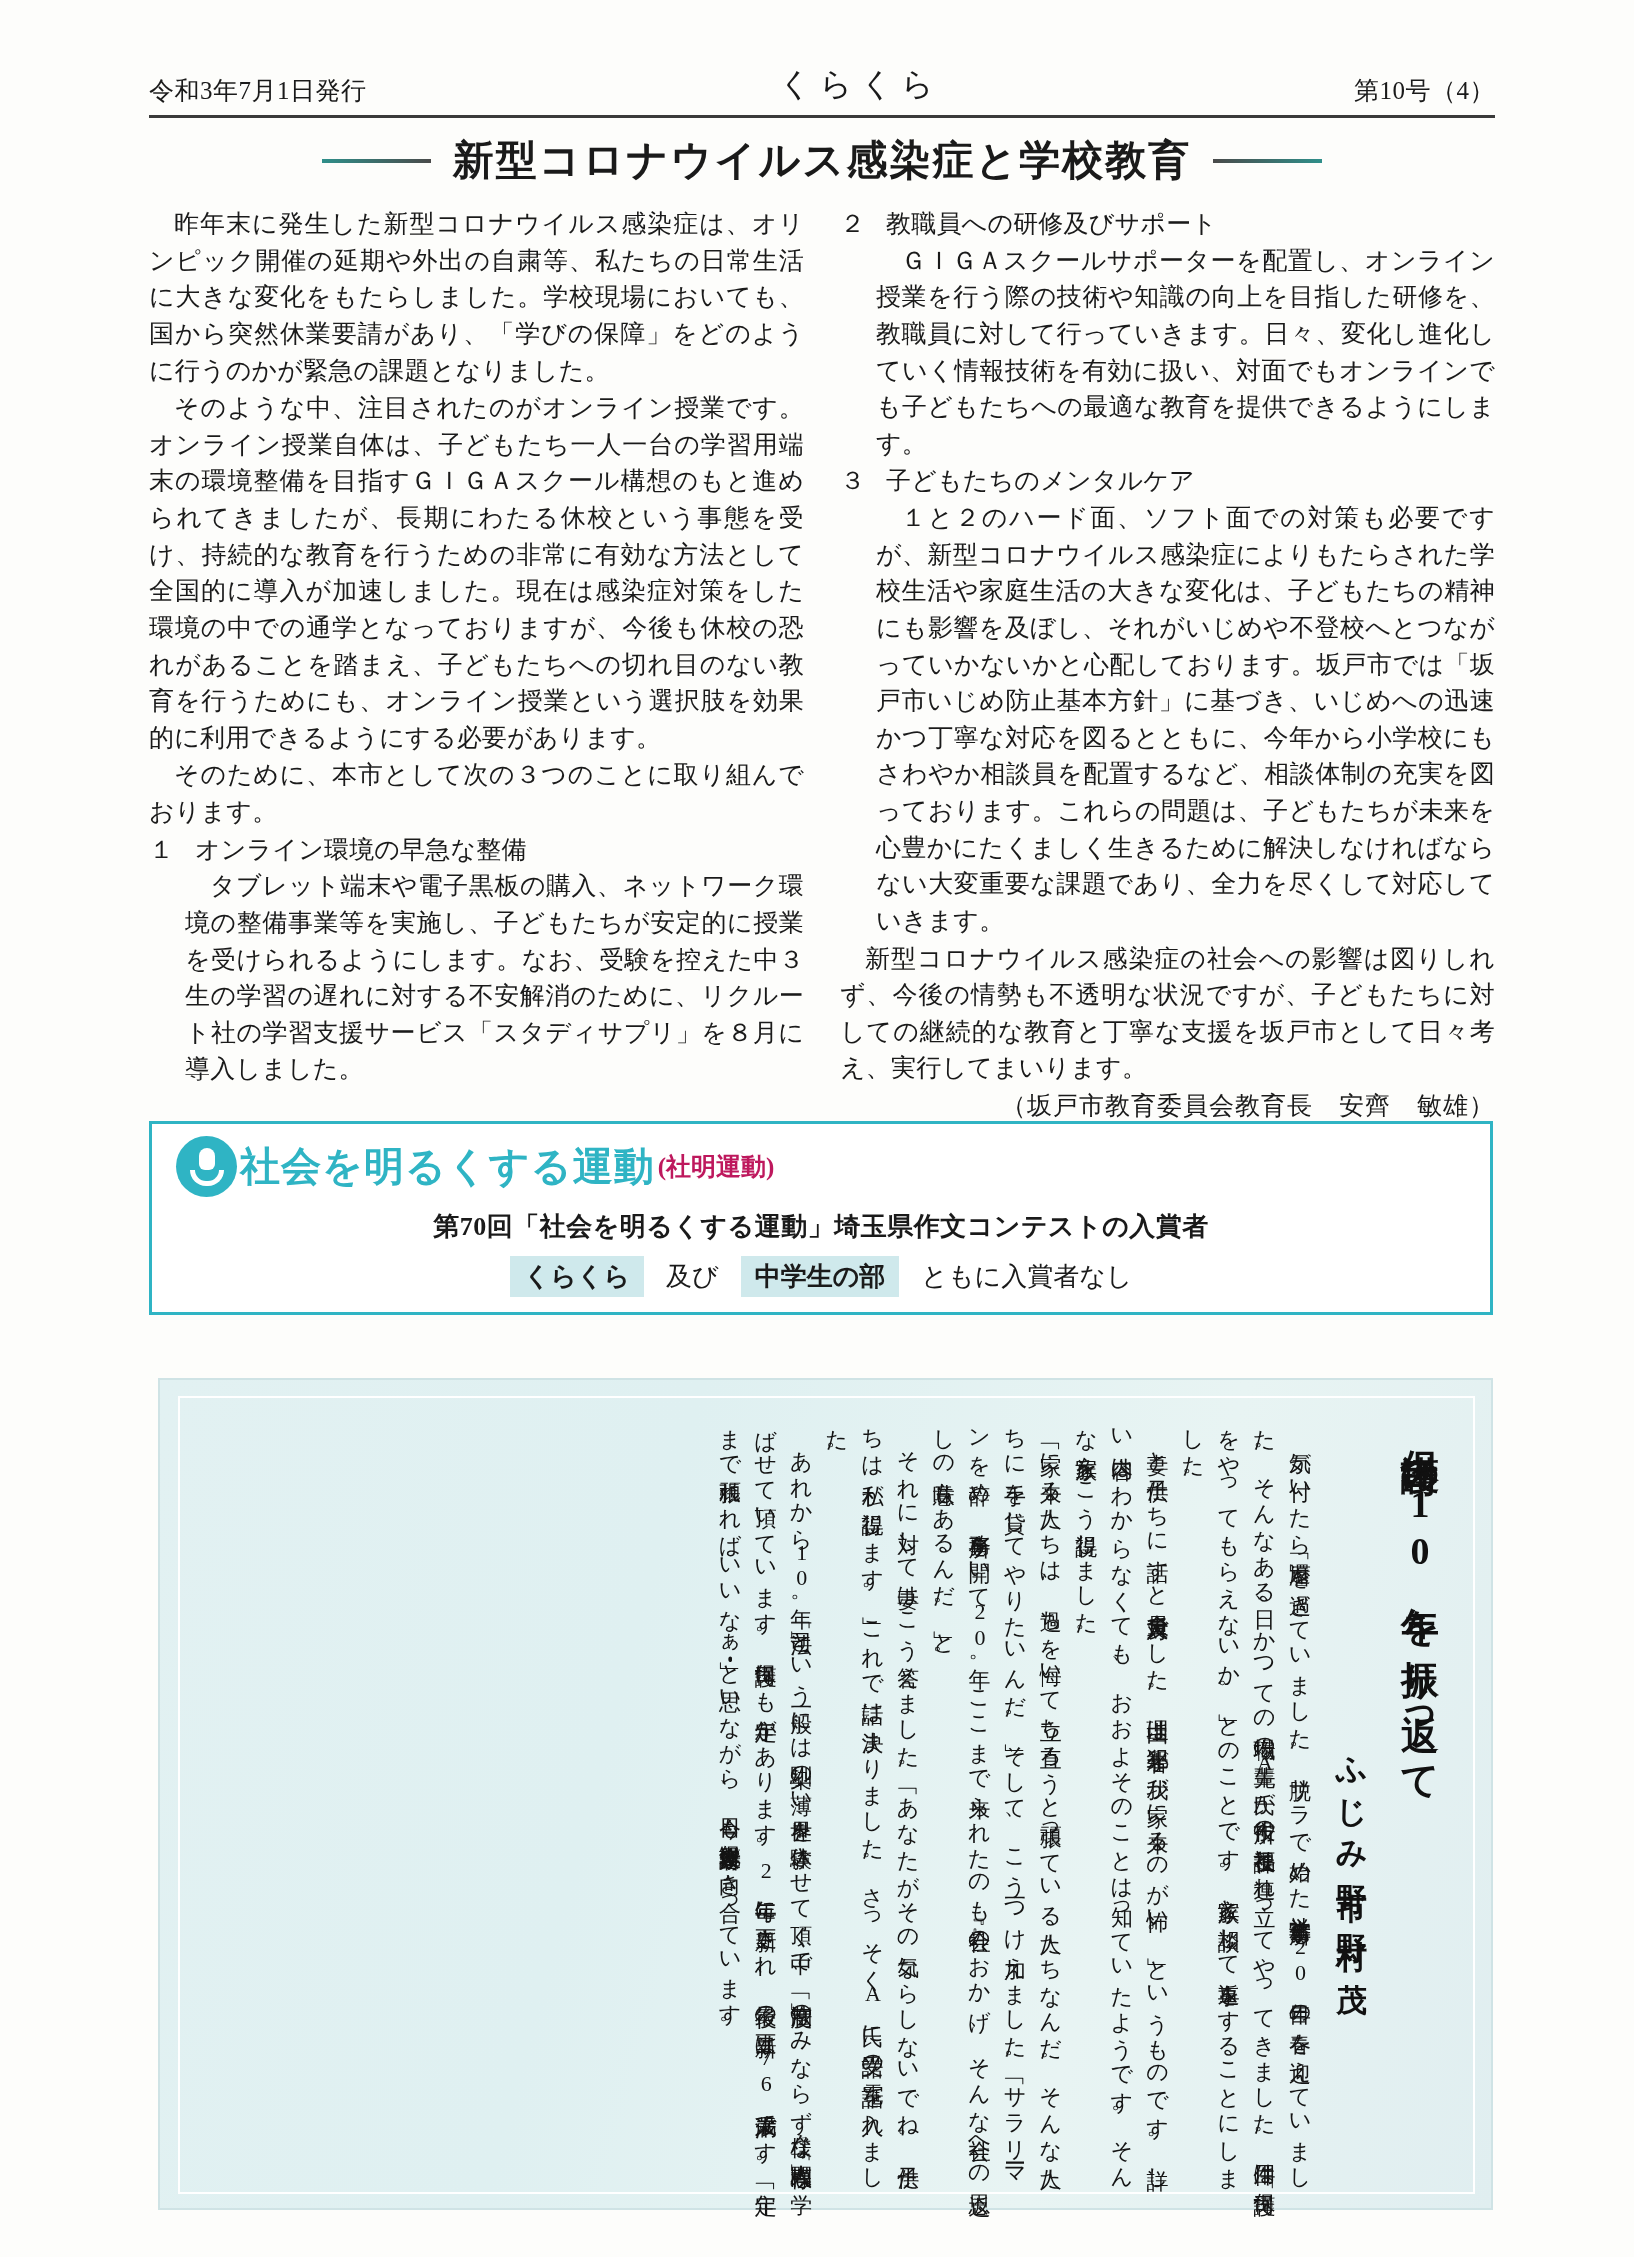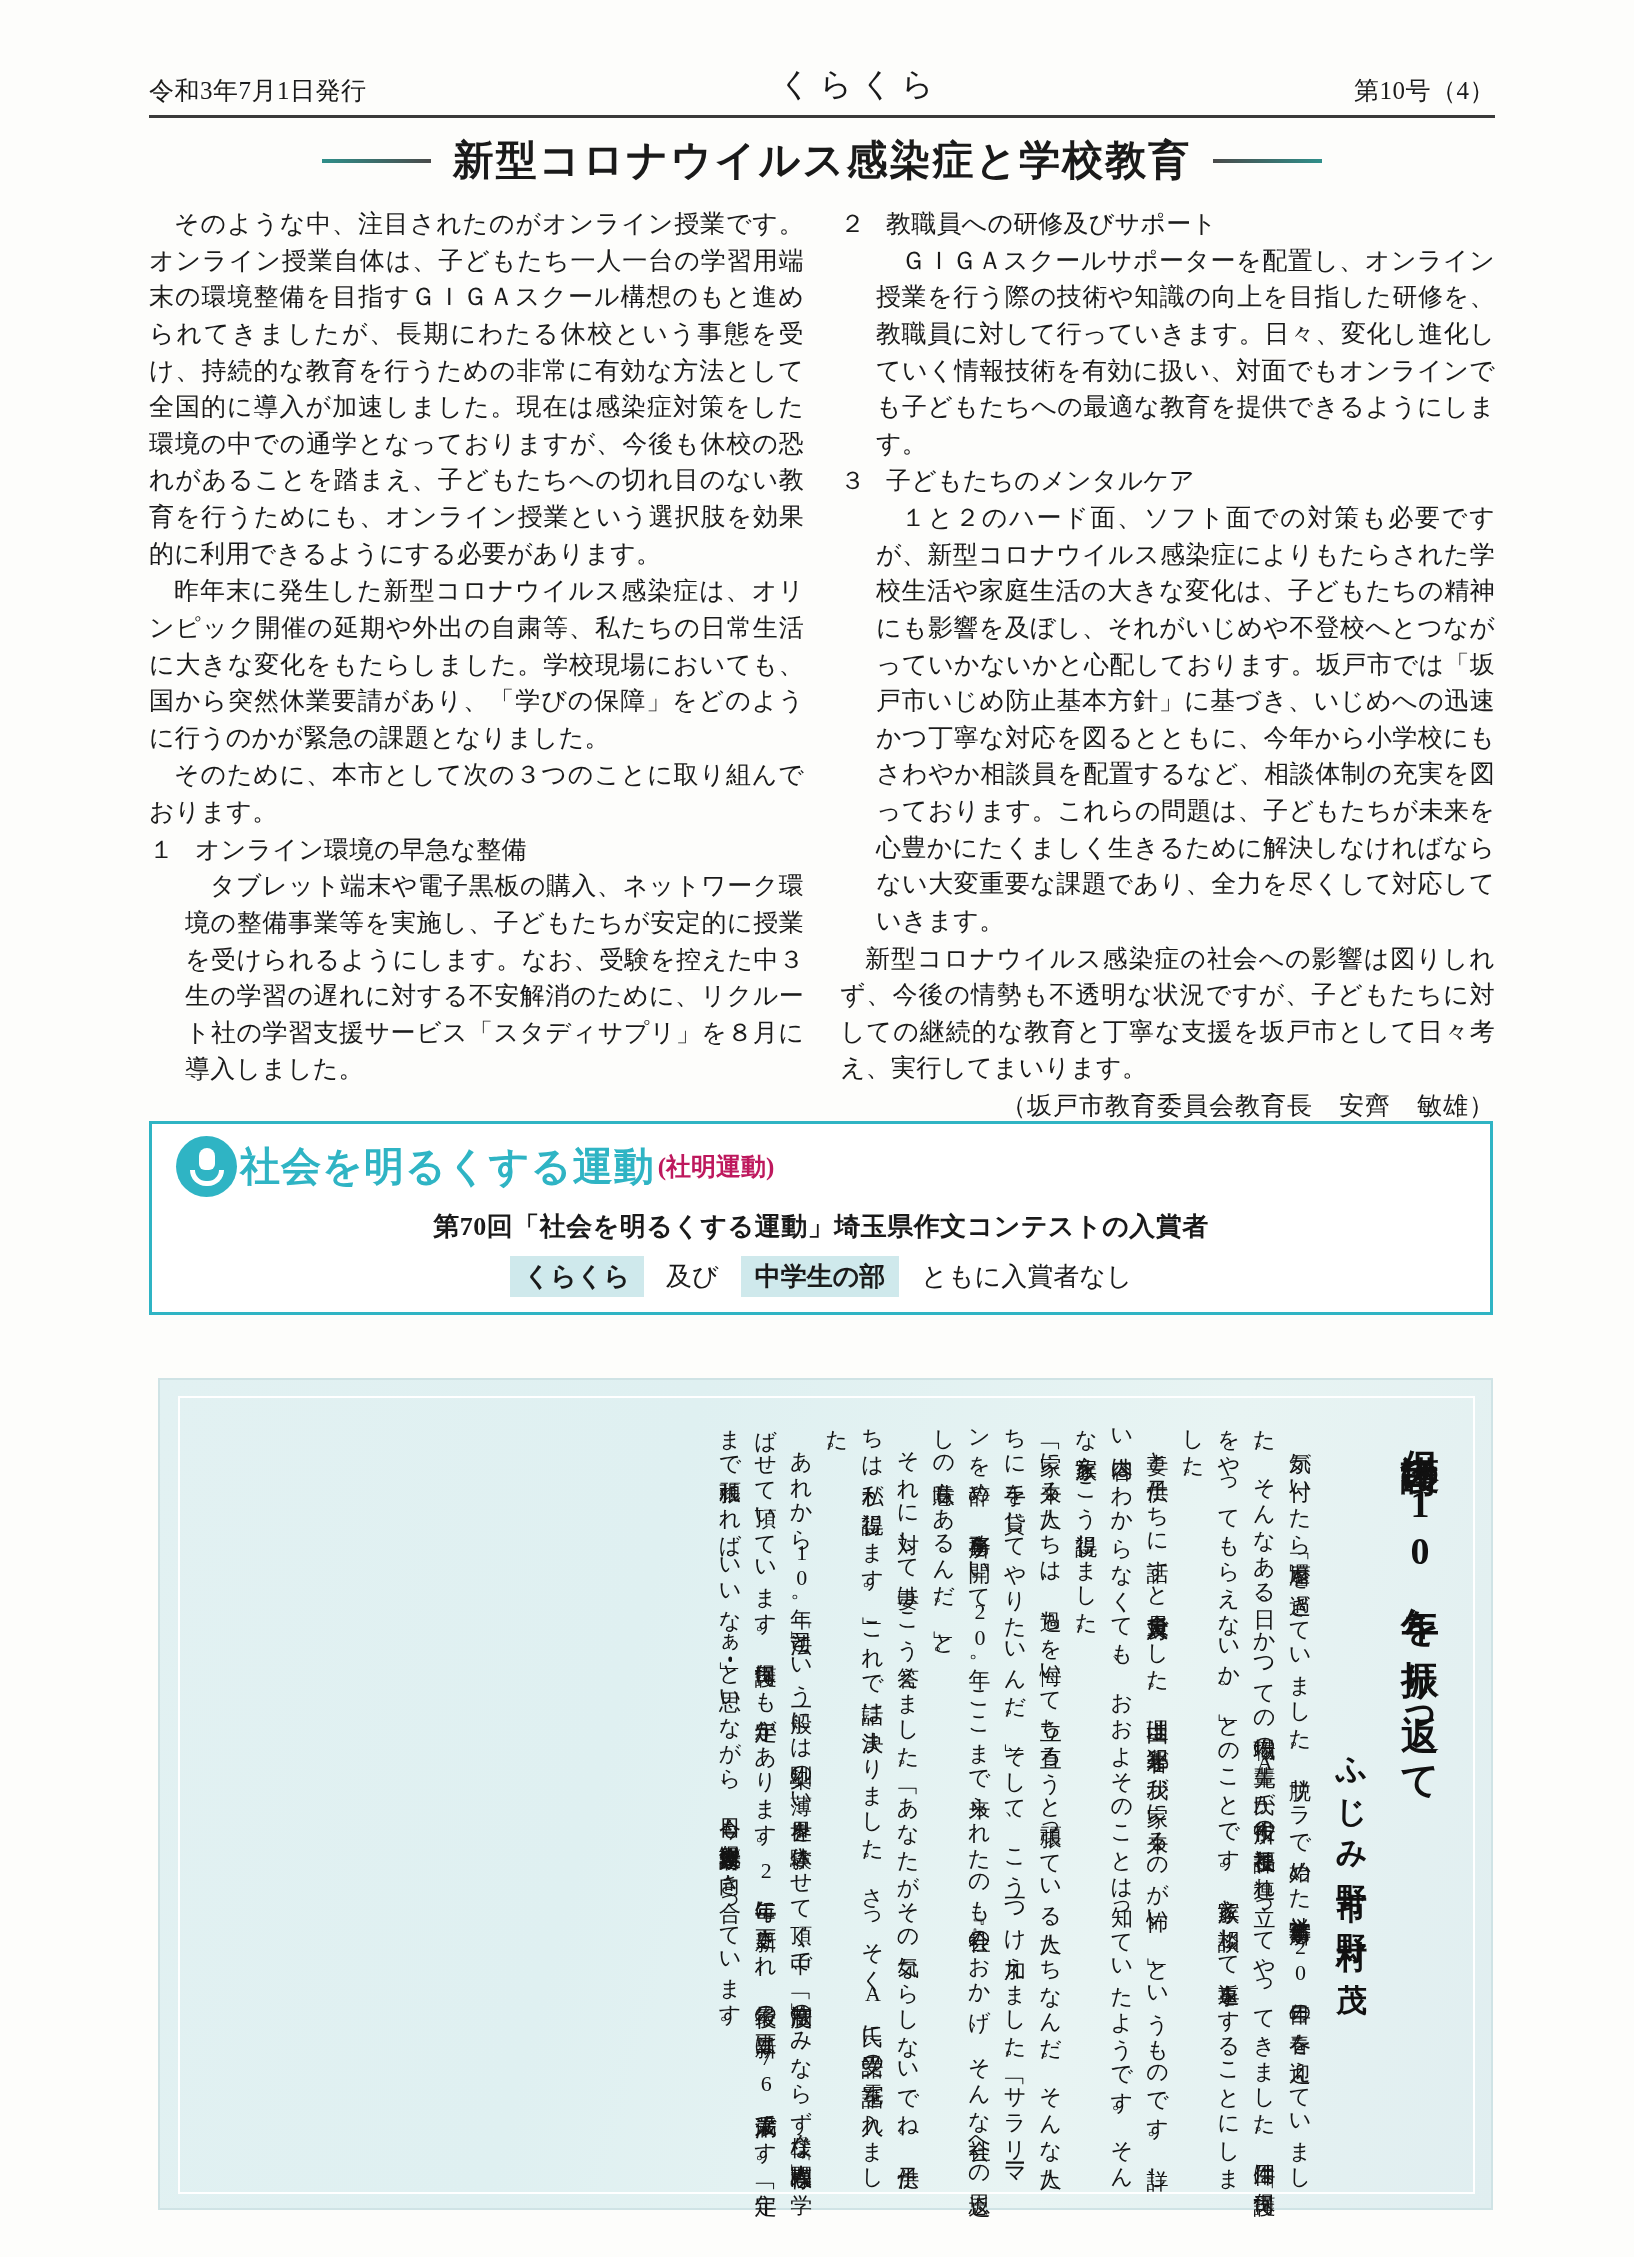--- a/index.html
+++ b/index.html
@@ -289,22 +289,22 @@
 
   <div class="headline-wrap">
     <span class="headline-dash"></span>
     <span class="headline">新型コロナウイルス感染症と学校教育</span>
     <span class="headline-dash right"></span>
   </div>
 
   <div class="body-cols">
 
     <div class="col">
+      <p>昨年末に発生した新型コロナウイルス感染症は、オリンピック開催の延期や外出の自粛等、私たちの日常生活に大きな変化をもたらしました。学校現場においても、国から突然休業要請があり、「学びの保障」をどのように行うのかが緊急の課題となりました。</p>
       <p>そのような中、注目されたのがオンライン授業です。オンライン授業自体は、子どもたち一人一台の学習用端末の環境整備を目指すＧＩＧＡスクール構想のもと進められてきましたが、長期にわたる休校という事態を受け、持続的な教育を行うための非常に有効な方法として全国的に導入が加速しました。現在は感染症対策をした環境の中での通学となっておりますが、今後も休校の恐れがあることを踏まえ、子どもたちへの切れ目のない教育を行うためにも、オンライン授業という選択肢を効果的に利用できるようにする必要があります。</p>
-      <p>昨年末に発生した新型コロナウイルス感染症は、オリンピック開催の延期や外出の自粛等、私たちの日常生活に大きな変化をもたらしました。学校現場においても、国から突然休業要請があり、「学びの保障」をどのように行うのかが緊急の課題となりました。</p>
       <p>そのために、本市として次の３つのことに取り組んでおります。</p>
       <div class="numlist">
         <span class="num">１</span>
         <span class="txt">オンライン環境の早急な整備</span>
       </div>
       <p class="subpara">タブレット端末や電子黒板の購入、ネットワーク環境の整備事業等を実施し、子どもたちが安定的に授業を受けられるようにします。なお、受験を控えた中３生の学習の遅れに対する不安解消のために、リクルート社の学習支援サービス「スタディサプリ」を８月に導入しました。</p>
     </div>
 
     <div class="col">
       <div class="numlist">

